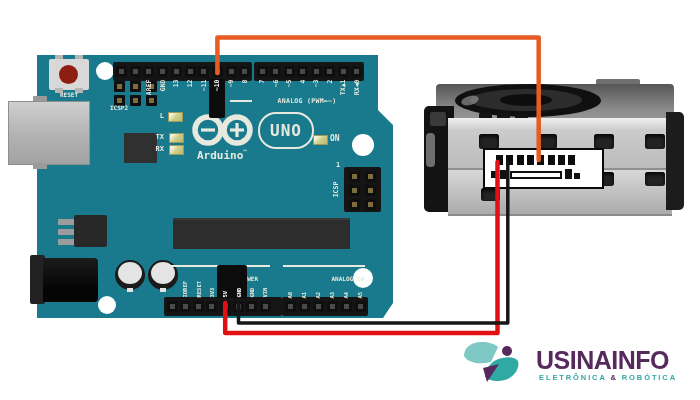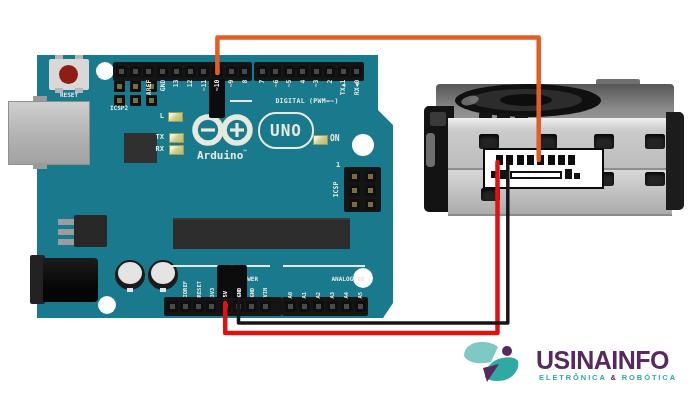--- a/index.html
+++ b/index.html
@@ -128,21 +128,21 @@
           <i></i>
         </div>
         <div class="pin gold" style="left: 364.5px; top: 198.5px;">
           <i></i>
         </div>
       </div>
     <div class="abs silk" style="left:336px;top:161px;width:10px;font-size:7px;">1</div>
     <div class="vlabel" style="left:319px;top:185px;width:34px;font-size:6.5px;text-align:center;">ICSP</div>
 
     <div class="abs" style="left:230px;top:100px;width:22px;height:1.5px;background:#e7e9df;"></div>
-    <div class="abs silk" style="left:248px;top:97px;width:118px;font-size:6.5px;text-align:center;letter-spacing:0.3px;">DIGITAL (PWM=~)</div>
+    <div class="abs silk" style="left:248px;top:97px;width:118px;font-size:6.5px;text-align:center;letter-spacing:0.3px;">ANALOG (PWM=~)</div>
     <div class="abs" style="left:166px;top:265px;width:104px;height:1.5px;background:#e7e9df;"></div>
     <div class="abs silk" style="left:240px;top:275px;width:32px;font-size:6px;">POWER</div>
     <div class="abs" style="left:283px;top:265px;width:82px;height:1.5px;background:#e7e9df;"></div>
     <div class="abs silk" style="left:306px;top:275px;width:58px;font-size:6px;text-align:right;">ANALOG IN</div>
 
     <div id="pins-root">
         <div class="pinstrip" style="left: 113px; top: 62px; width: 139px; height: 19px;"></div>
         <div class="pin" style="left: 116px; top: 66px;">
           <i></i>
         </div>

